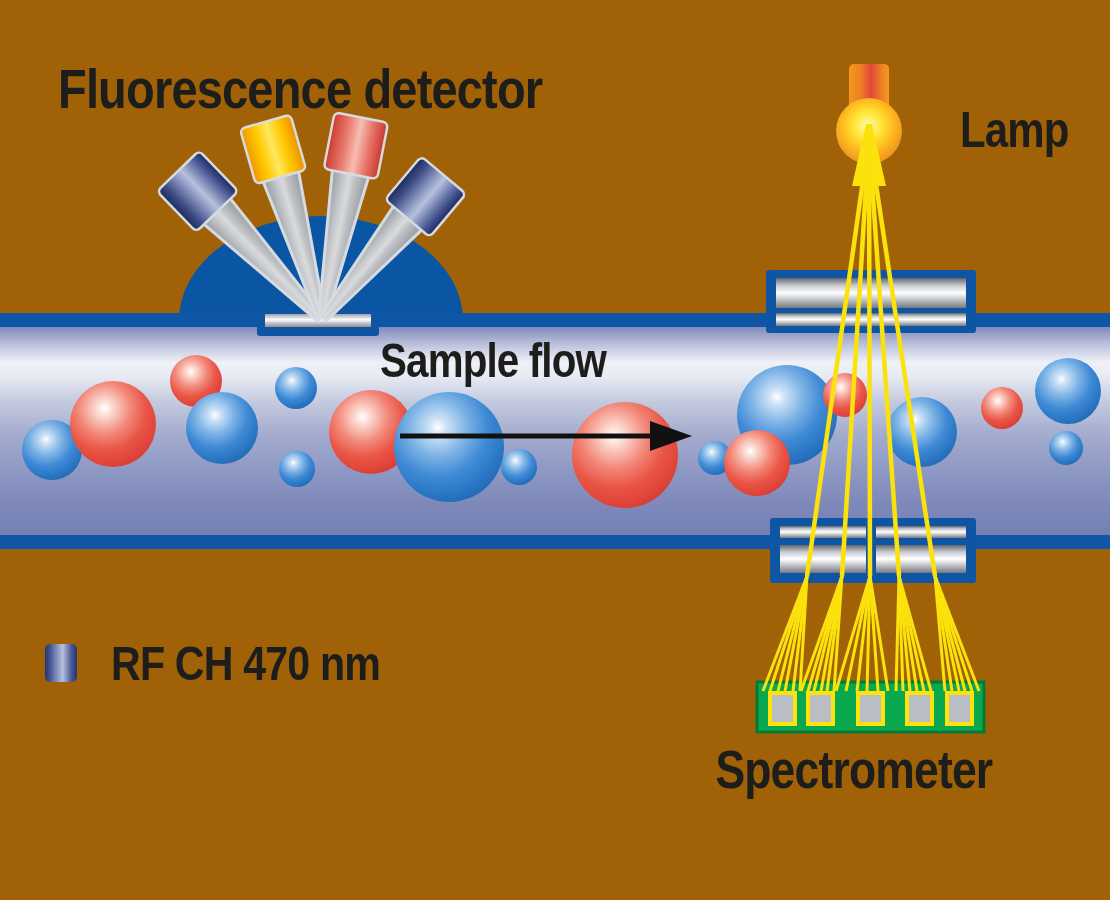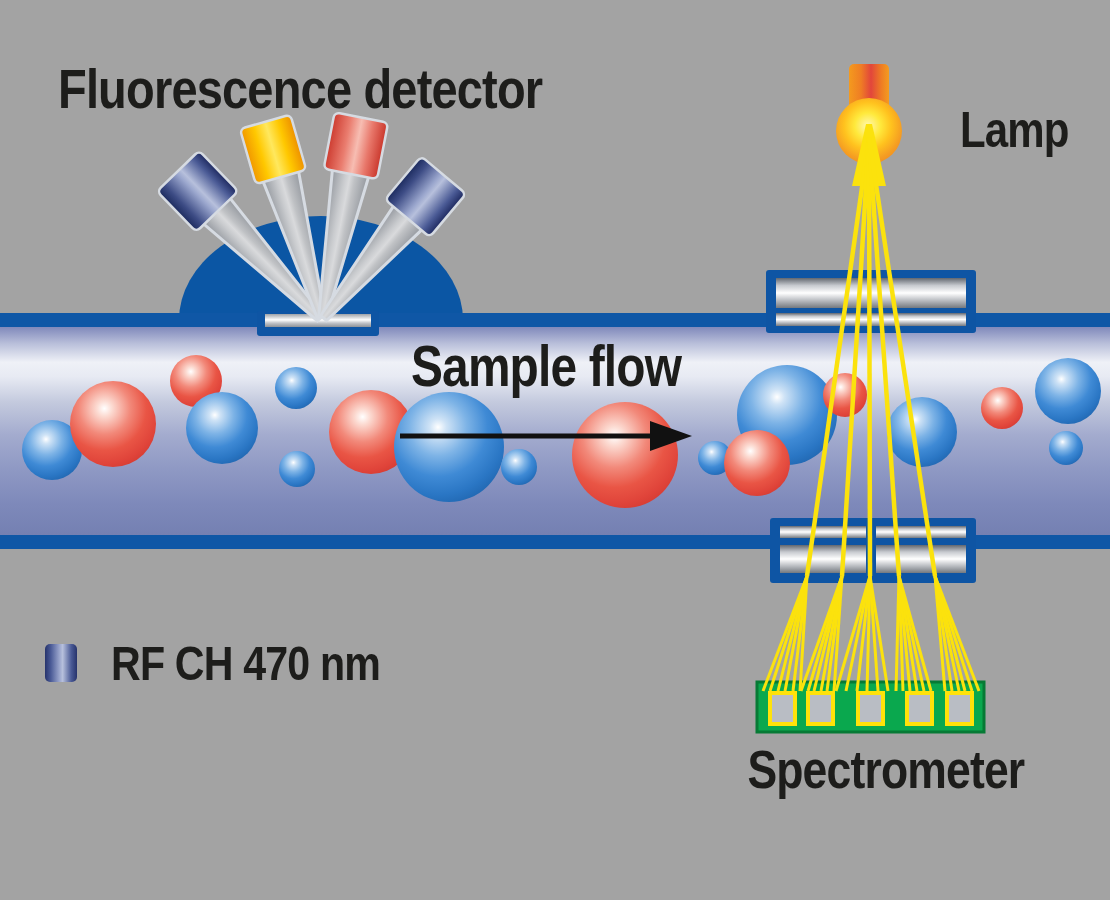--- a/index.html
+++ b/index.html
@@ -1,26 +1,26 @@
 <!DOCTYPE html>
 <html><head>
 <meta charset="utf-8">
 <style>
   html,body{margin:0;padding:0;}
   body{width:1110px;height:900px;overflow:hidden;background:#d6dbe2;
        font-family:"Liberation Sans","DejaVu Sans",sans-serif;}
-  .stage{position:relative;width:1110px;height:900px;background:#a3a3a3;}
+  .stage{position:relative;width:1110px;height:900px;background:#a16207;}
   .stage svg{position:absolute;left:0;top:0;}
   .label{position:absolute;color:#1d1d1b;font-weight:bold;white-space:nowrap;}
   .cond{display:inline-block;transform:scaleX(0.84);transform-origin:0 50%;letter-spacing:-1px;}
   .c-center{transform-origin:50% 50%;}
   .title{left:58px;top:56px;font-size:56px;}
   .lamp-label{left:924px;top:101px;font-size:50px;margin-left:36px;}
-  .flow-label{left:411px;top:333px;font-size:57px;}
-  .spectro{left:676px;top:740px;width:420px;text-align:center;font-size:53px;line-height:1.12;}
+  .flow-label{left:380px;top:333px;font-size:48px;}
+  .spectro{left:644px;top:740px;width:420px;text-align:center;font-size:53px;line-height:1.12;}
   .legend{position:absolute;left:45px;top:643px;}
   .legend-row{display:flex;align-items:center;height:40px;margin-bottom:20px;}
   .swatch{width:32px;height:38px;border-radius:5px;margin-right:34px;flex:0 0 32px;}
   .swatch[data-color="blue"]{background:linear-gradient(90deg,#26336c 0%,#4a5a96 18%,#9aa5cc 45%,#b7c0dc 55%,#4a5a96 82%,#26336c 100%);}
   .swatch[data-color="yellow"]{background:linear-gradient(90deg,#f09a00 0%,#ffc90a 25%,#ffe96a 50%,#ffc90a 75%,#f09a00 100%);}
   .swatch[data-color="red"]{background:linear-gradient(90deg,#d04237 0%,#ec8274 30%,#f8c3b9 52%,#ea7c6e 75%,#cd3d32 100%);}
   .legend-label{font-size:49px;font-weight:bold;color:#1d1d1b;}
 </style>
 </head>
 <body>

